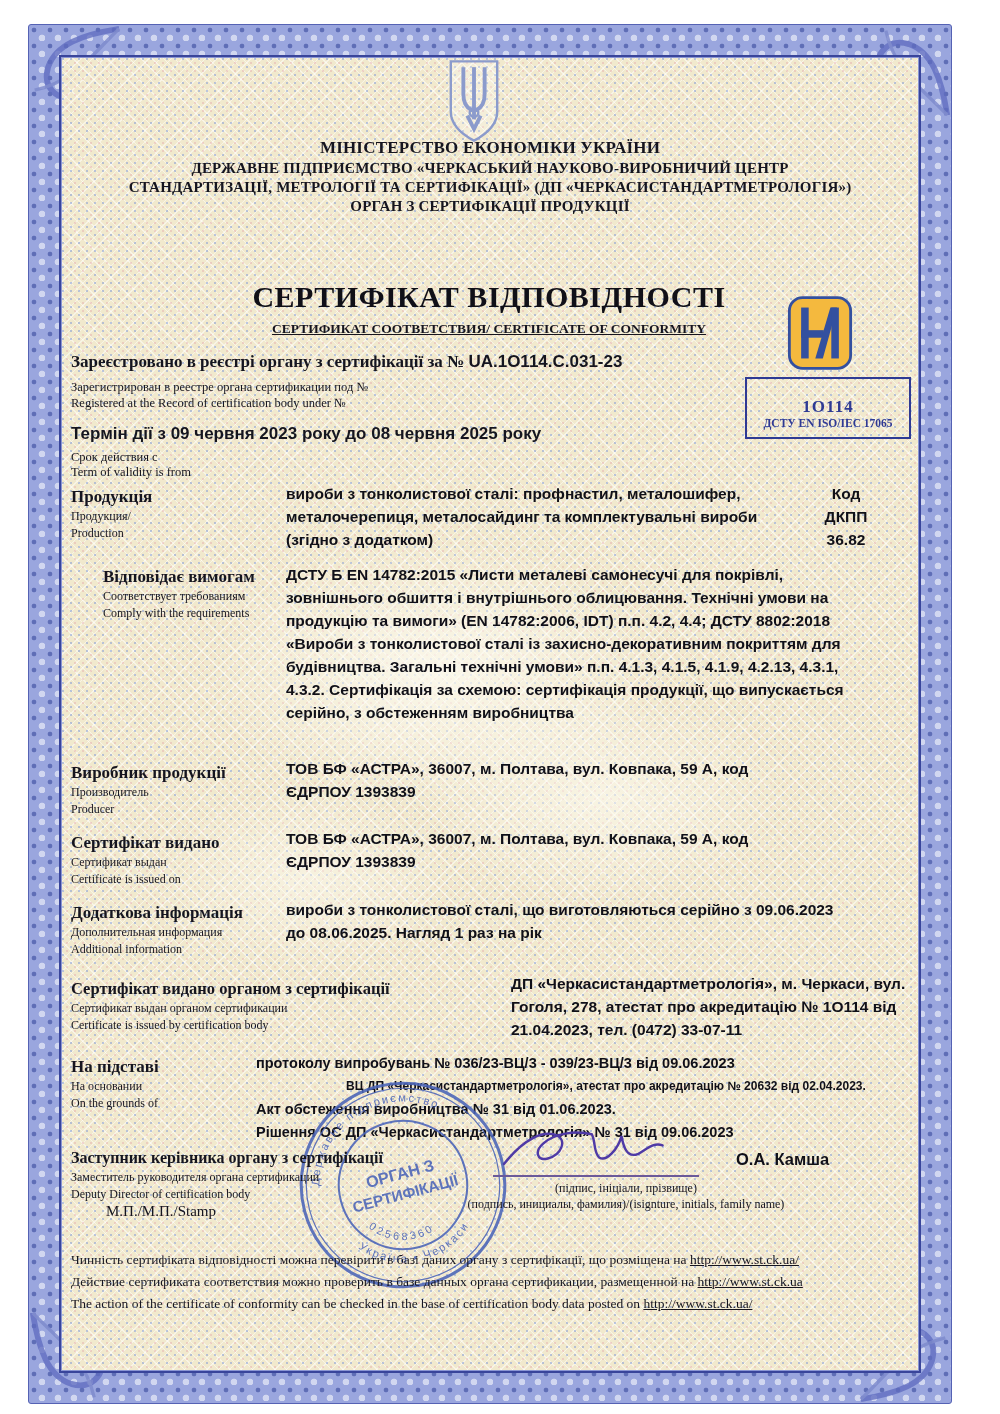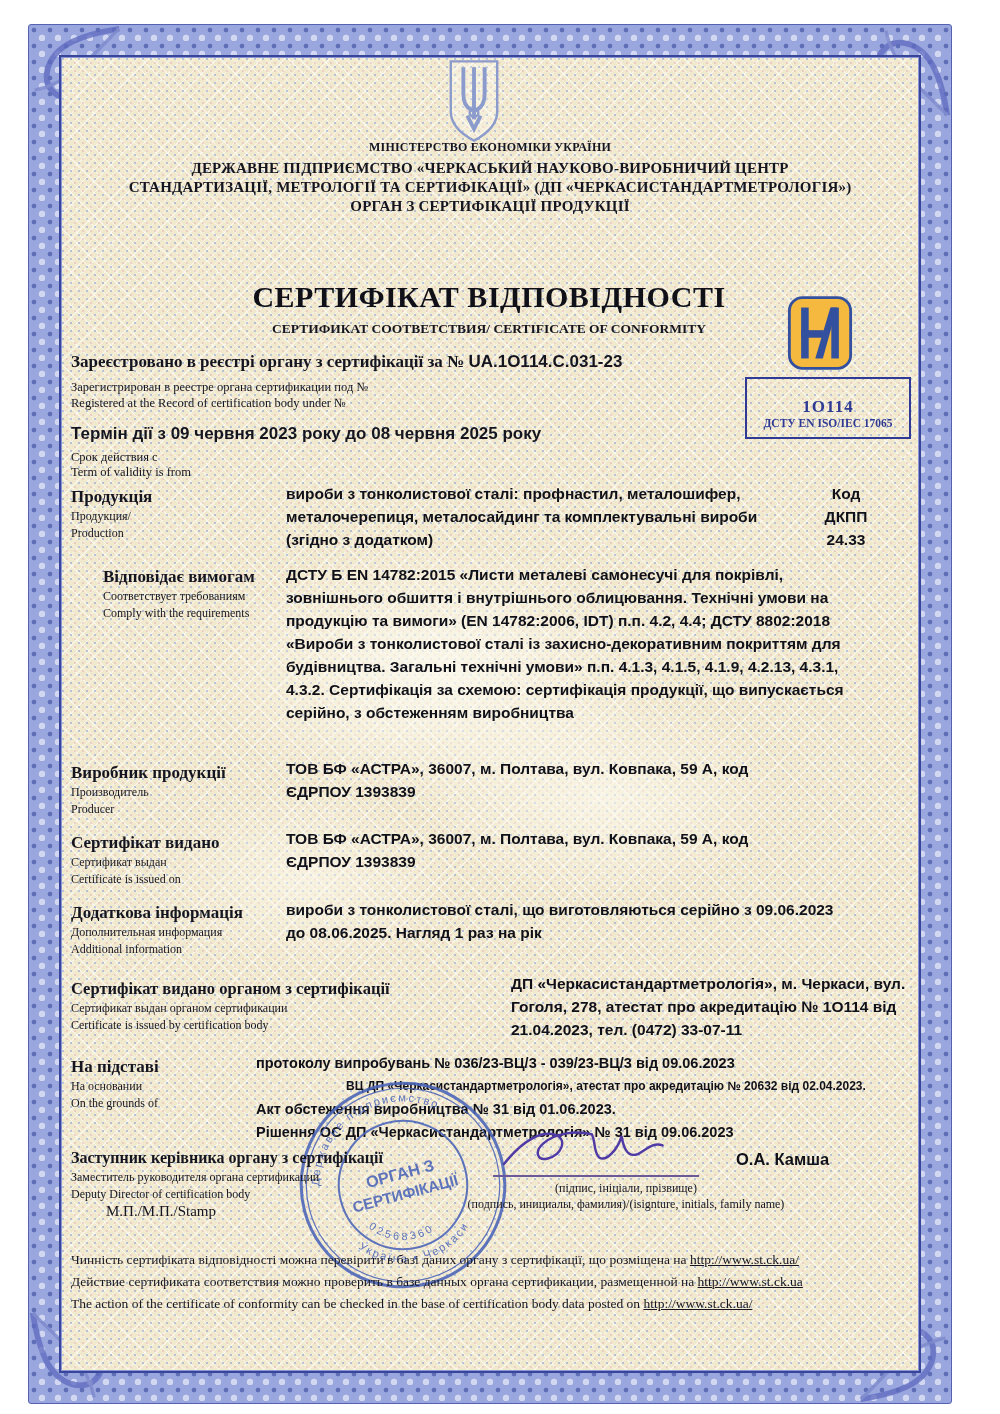--- a/index.html
+++ b/index.html
@@ -38,23 +38,23 @@
     box-shadow: inset 0 0 0 1px #8b96d4;
   }
   .watermark{position:absolute; inset:0; pointer-events:none;
     background:
       radial-gradient(ellipse 320px 190px at 44% 47%, rgba(253,251,242,.8), transparent 70%),
       radial-gradient(ellipse 260px 150px at 62% 56%, rgba(253,251,242,.6), transparent 70%),
       radial-gradient(ellipse 210px 130px at 30% 62%, rgba(253,251,242,.5), transparent 70%);
   }
   
   .hdr{width:862px; left:30px; text-align:center; font-weight:bold; font-size:15px; line-height:19px; letter-spacing:.2px;}
-  .hdr1{font-size:12px;}
+  .hdr1{font-size:17px;}
   .title{width:640px; left:140px; text-align:center; font-weight:bold; font-size:30px; letter-spacing:.5px; color:#101018;}
-  .subtitle{width:640px; left:140px; text-align:center; font-weight:bold; font-size:13.5px;}
+  .subtitle{width:640px; left:140px; text-align:center; font-weight:bold; font-size:13.5px;text-decoration:underline;}
   .reg-main{font-weight:bold; font-size:17px;}
   .reg-num{font-family:"Liberation Sans", sans-serif;}
   .small{font-size:12.5px; line-height:16px;}
   .term{font-family:"Liberation Sans", sans-serif; font-weight:bold; font-size:17px;}
   .lab{font-weight:bold; font-size:17px; line-height:20px;}
   .lab small, .sublab{display:block; font-weight:normal; font-size:12px; line-height:15px; margin-top:2px;}
   .val{font-family:"Liberation Sans", sans-serif; font-weight:bold; font-size:15.5px; line-height:23px; color:#101018;}
   .nowrap{white-space:nowrap;}
   .footer-line{font-size:13.5px; line-height:22px; white-space:nowrap;}
   .footer-line .url{text-decoration:underline;}
@@ -140,21 +140,21 @@
 
     <div class="abs lab" style="left:42px; top:462px; width:210px;">
       <span>Продукція</span>
       <span class="sublab">Продукция/</span>
       <span class="sublab">Production</span>
     </div>
     <div class="abs val" style="left:257px; top:457px; width:505px;">вироби з тонколистової сталі: профнастил, металошифер, металочерепиця, металосайдинг та комплектувальні вироби (згідно з додатком)</div>
     <div class="abs val" style="left:767px; top:457px; width:100px; text-align:center;">
       <div>Код</div>
       <div>ДКПП</div>
-      <div>24.33</div>
+      <div>36.82</div>
     </div>
 
     <div class="abs lab" style="left:42px; top:542px; width:215px;margin-left:32px;">
       <span>Відповідає вимогам</span>
       <span class="sublab">Соответствует требованиям</span>
       <span class="sublab">Comply with the requirements</span>
     </div>
     <div class="abs val" style="left:257px; top:538px; width:575px;">ДСТУ Б EN 14782:2015 «Листи металеві самонесучі для покрівлі, зовнішнього обшиття і внутрішнього облицювання. Технічні умови на продукцію та вимоги» (EN 14782:2006, IDT) п.п. 4.2, 4.4; ДСТУ 8802:2018 «Вироби з тонколистової сталі із захисно-декоративним покриттям для будівництва. Загальні технічні умови» п.п. 4.1.3, 4.1.5, 4.1.9, 4.2.13, 4.3.1, 4.3.2. Сертифікація за схемою: сертифікація продукції, що випускається серійно, з обстеженням виробництва</div>
 
     <div class="abs lab" style="left:42px; top:738px; width:215px;">

